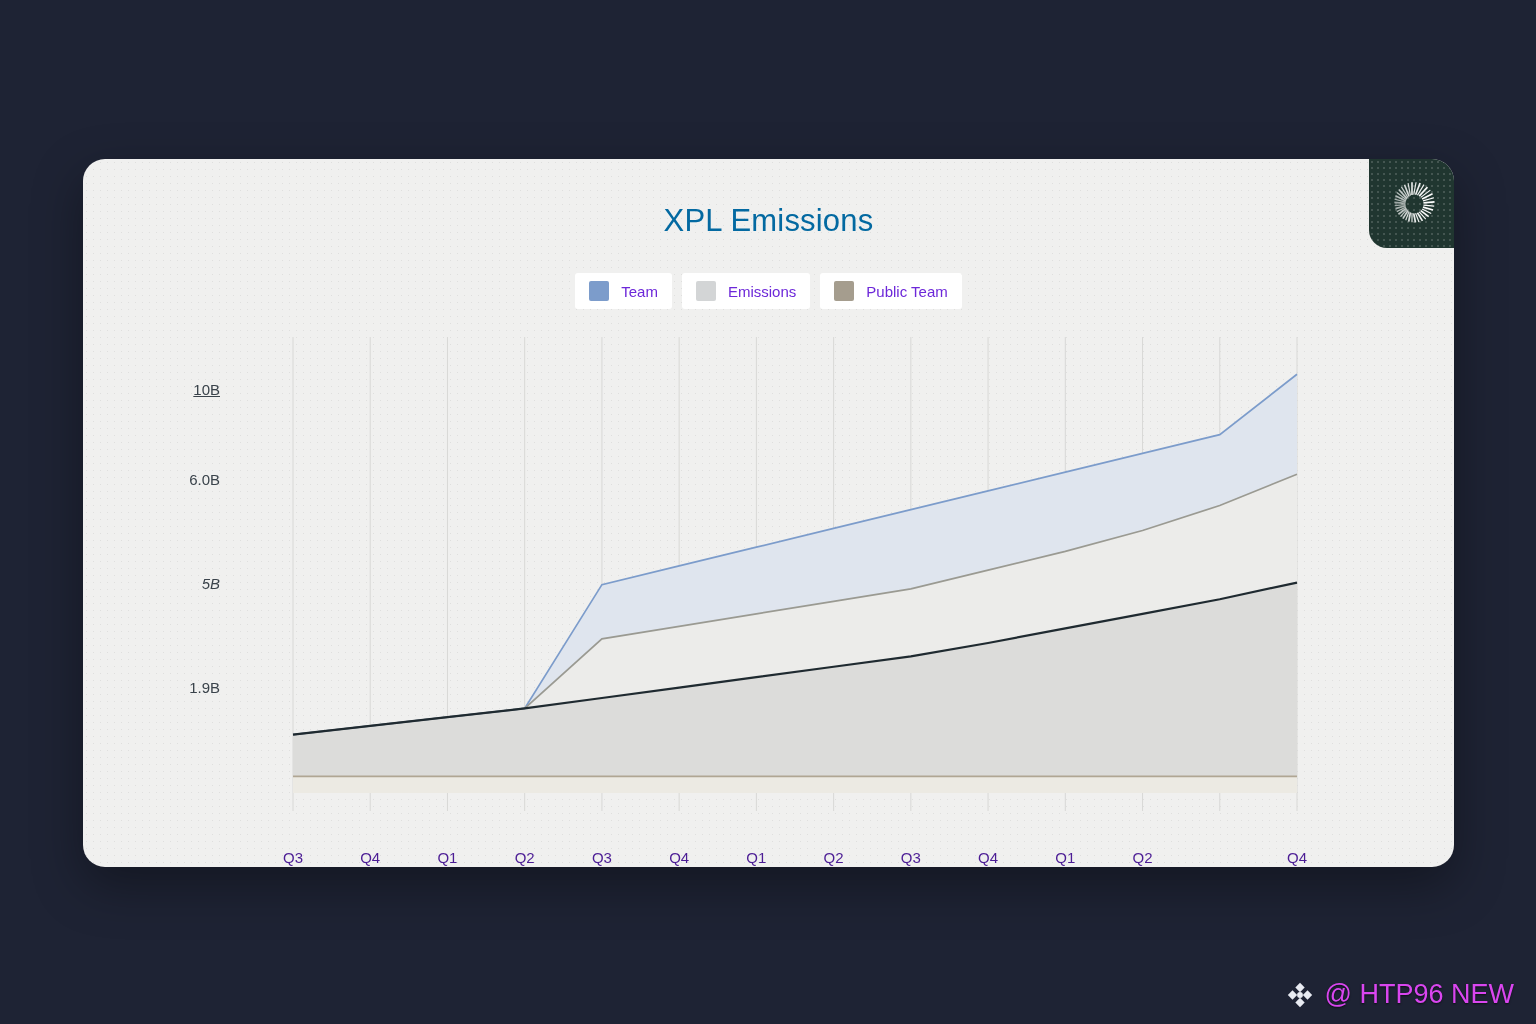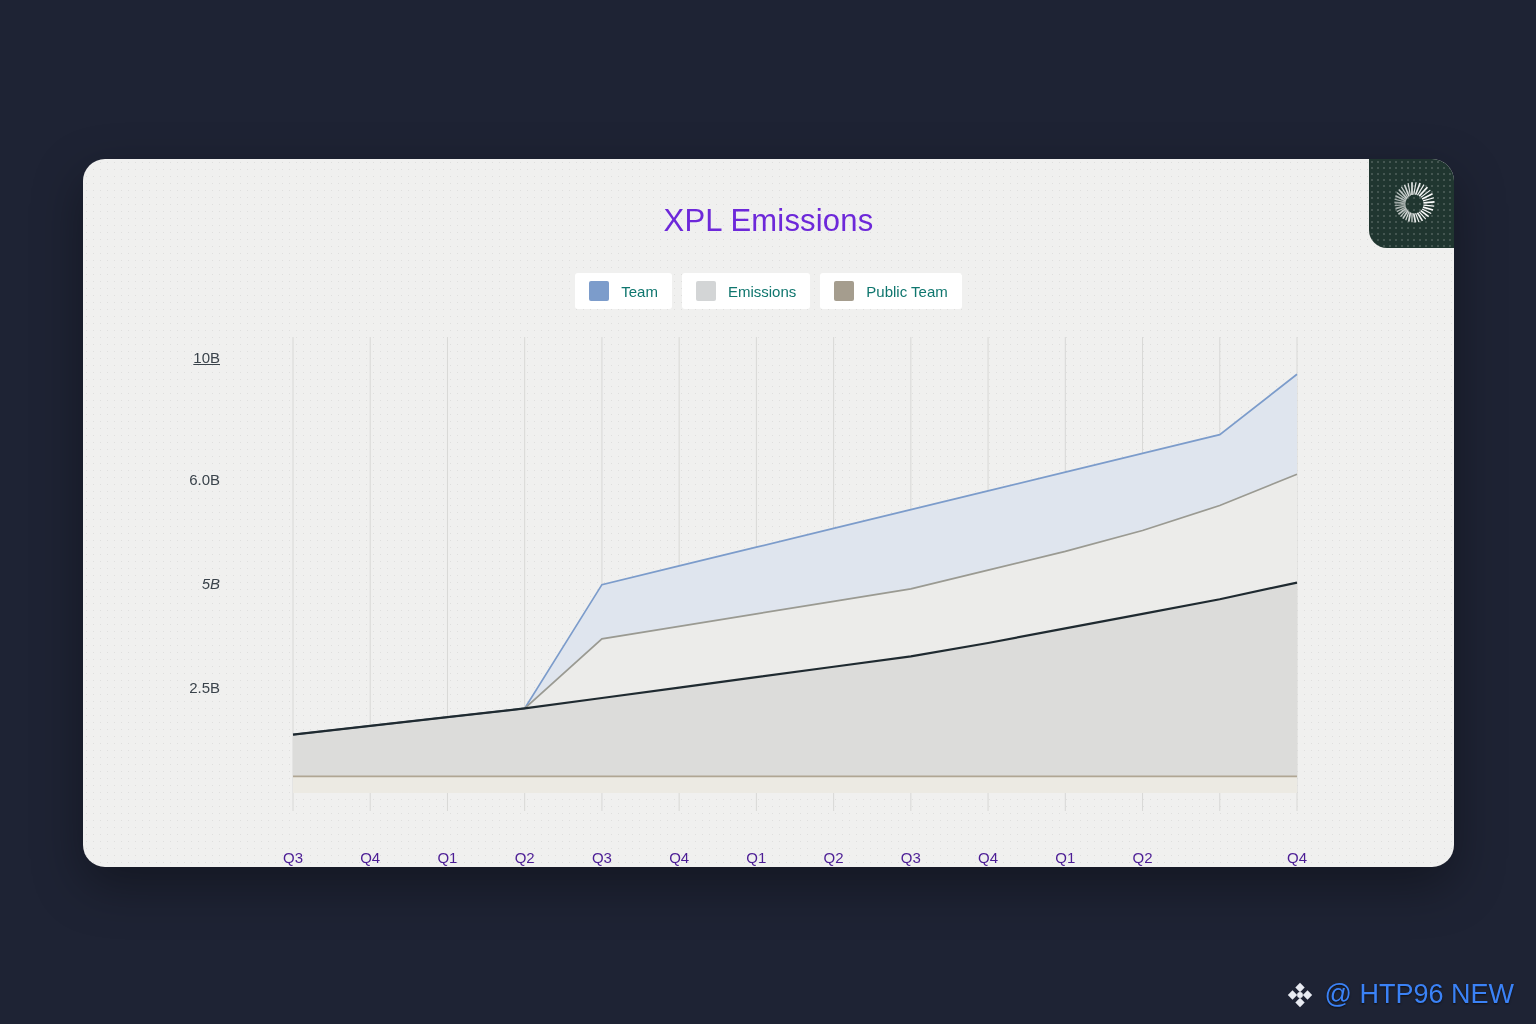--- a/index.html
+++ b/index.html
@@ -45,39 +45,39 @@
   }
   .badge svg { position:relative; }
 
   
   .chart-title {
     position:absolute;
     left:0; right:0; top:44px;
     text-align:center;
     font-size:31px;
     font-weight:400;
-    color:#6d28d9;
+    color:#0369a1;
     letter-spacing:.2px;
   }
 
   
   .legend {
     position:absolute;
     left:0; right:0; top:114px;
     display:flex; justify-content:center; align-items:center;
     gap:10px;
   }
   .legend-item {
     display:flex; align-items:center; gap:12px;
     background:#ffffff;
     padding:8px 14px;
     border-radius:3px;
   }
   .legend-swatch { width:20px; height:20px; border-radius:2px; flex:0 0 auto; }
-  .legend-label { font-size:15px; color:#0f766e; white-space:nowrap; }
+  .legend-label { font-size:15px; color:#6d28d9; white-space:nowrap; }
 
   
   .plot-wrap {
     position:absolute;
     left:0; top:0; width:1371px; height:708px;
   }
   .plot-svg { position:absolute; left:0; top:0; }
 
   .ylabel {
     position:absolute;
@@ -90,21 +90,21 @@
     font-size:15px; color:#4c1d95;
     text-align:center;
     width:60px;
   }
 
   
   .watermark {
     position:absolute;
     right:22px; bottom:14px;
     display:flex; align-items:center; gap:10px;
-    color:#3b82f6;
+    color:#d946ef;
     font-size:27px;
     text-shadow:0 1px 2px rgba(0,0,0,.6);
   }
 </style>
 </head>
 <body>
 
 <div id="root">
 
   <div class="card">
@@ -194,24 +194,24 @@
             <path d="M 210 634 L 210 617.3333333333334 L 287.2307692307692 617.3333333333334 L 364.46153846153845 617.3333333333334 L 441.69230769230774 617.3333333333334 L 518.9230769230769 617.3333333333334 L 596.1538461538462 617.3333333333334 L 673.3846153846155 617.3333333333334 L 750.6153846153846 617.3333333333334 L 827.8461538461539 617.3333333333334 L 905.0769230769231 617.3333333333334 L 982.3076923076924 617.3333333333334 L 1059.5384615384614 617.3333333333334 L 1136.769230769231 617.3333333333334 L 1214 617.3333333333334 L 1214 634 Z" fill="#eceae3"></path>
           </g>
         <g id="lines">
             <path d="M 210 575.6666666666666 L 287.2307692307692 566.9166666666666 L 364.46153846153845 558.1666666666666 L 441.69230769230774 549.4166666666666 L 518.9230769230769 425.66666666666663 L 596.1538461538462 406.91666666666663 L 673.3846153846155 388.1666666666667 L 750.6153846153846 369.4166666666667 L 827.8461538461539 350.6666666666667 L 905.0769230769231 331.9166666666667 L 982.3076923076924 313.1666666666667 L 1059.5384615384614 294.4166666666667 L 1136.769230769231 275.6666666666667 L 1214 215.25" fill="none" stroke="#7c9ccb" stroke-width="1.7"></path>
             <path d="M 210 575.6666666666666 L 287.2307692307692 566.9166666666666 L 364.46153846153845 558.1666666666666 L 441.69230769230774 549.4166666666666 L 518.9230769230769 479.8333333333333 L 596.1538461538462 467.33333333333337 L 673.3846153846155 454.83333333333337 L 750.6153846153846 442.33333333333337 L 827.8461538461539 429.8333333333333 L 905.0769230769231 411.08333333333337 L 982.3076923076924 392.3333333333333 L 1059.5384615384614 371.5 L 1136.769230769231 346.5 L 1214 315.25" fill="none" stroke="#9a9a92" stroke-width="1.7"></path>
             <path d="M 210 575.6666666666666 L 287.2307692307692 566.9166666666666 L 364.46153846153845 558.1666666666666 L 441.69230769230774 549.4166666666666 L 518.9230769230769 539 L 596.1538461538462 528.5833333333334 L 673.3846153846155 518.1666666666666 L 750.6153846153846 507.75 L 827.8461538461539 497.33333333333337 L 905.0769230769231 484 L 982.3076923076924 469.41666666666663 L 1059.5384615384614 454.83333333333337 L 1136.769230769231 440.25 L 1214 423.5833333333333" fill="none" stroke="#1f2a30" stroke-width="2.2"></path>
             <path d="M 210 617.3333333333334 L 287.2307692307692 617.3333333333334 L 364.46153846153845 617.3333333333334 L 441.69230769230774 617.3333333333334 L 518.9230769230769 617.3333333333334 L 596.1538461538462 617.3333333333334 L 673.3846153846155 617.3333333333334 L 750.6153846153846 617.3333333333334 L 827.8461538461539 617.3333333333334 L 905.0769230769231 617.3333333333334 L 982.3076923076924 617.3333333333334 L 1059.5384615384614 617.3333333333334 L 1136.769230769231 617.3333333333334 L 1214 617.3333333333334" fill="none" stroke="#b0a693" stroke-width="1.7"></path>
           </g>
       </svg>
       <div id="ylabels">
-          <div class="ylabel" style="left: 47px; top: 519.833px;">2.5B</div>
+          <div class="ylabel" style="left: 47px; top: 519.833px;">1.9B</div>
           <div class="ylabel" style="left: 47px; top: 415.667px; font-style: italic;">5B</div>
           <div class="ylabel" style="left: 47px; top: 311.5px;">6.0B</div>
-          <div class="ylabel" style="left: 47px; top: 190px; text-decoration: underline;">10B</div>
+          <div class="ylabel" style="left: 47px; top: 222px; text-decoration: underline;">10B</div>
         </div>
       <div id="xlabels">
           <div class="xlabel" style="left: 180px; top: 690px;">Q3</div>
           <div class="xlabel" style="left: 257.231px; top: 690px;">Q4</div>
           <div class="xlabel" style="left: 334.462px; top: 690px;">Q1</div>
           <div class="xlabel" style="left: 411.692px; top: 690px;">Q2</div>
           <div class="xlabel" style="left: 488.923px; top: 690px;">Q3</div>
           <div class="xlabel" style="left: 566.154px; top: 690px;">Q4</div>
           <div class="xlabel" style="left: 643.385px; top: 690px;">Q1</div>
           <div class="xlabel" style="left: 720.615px; top: 690px;">Q2</div>

